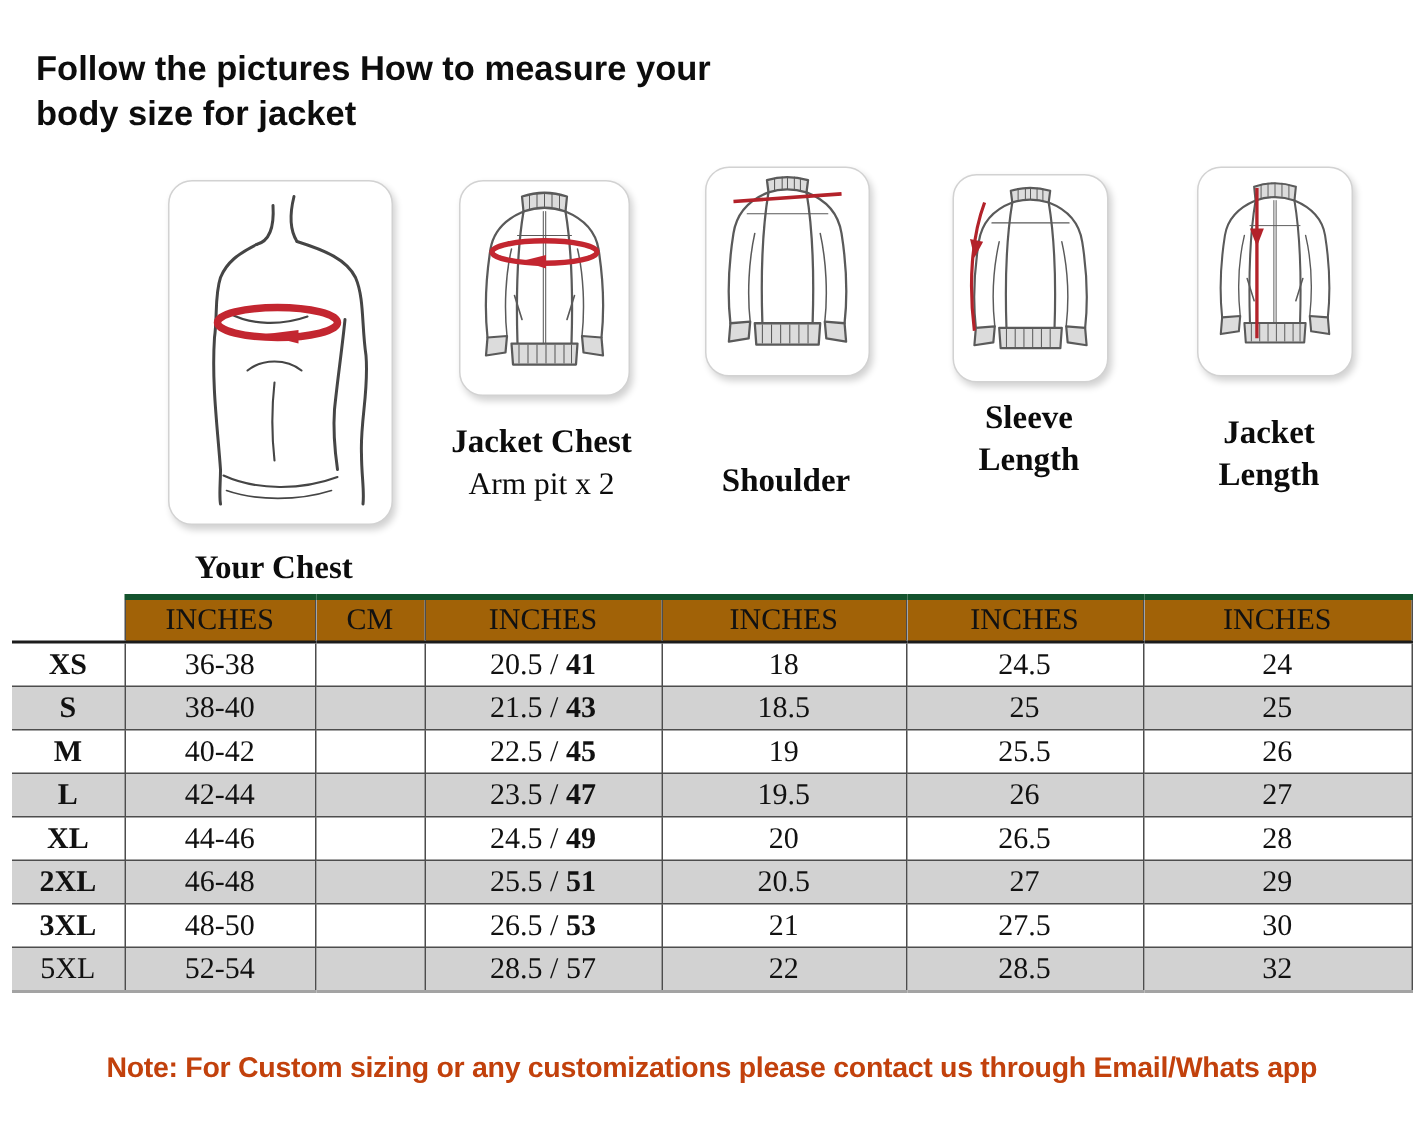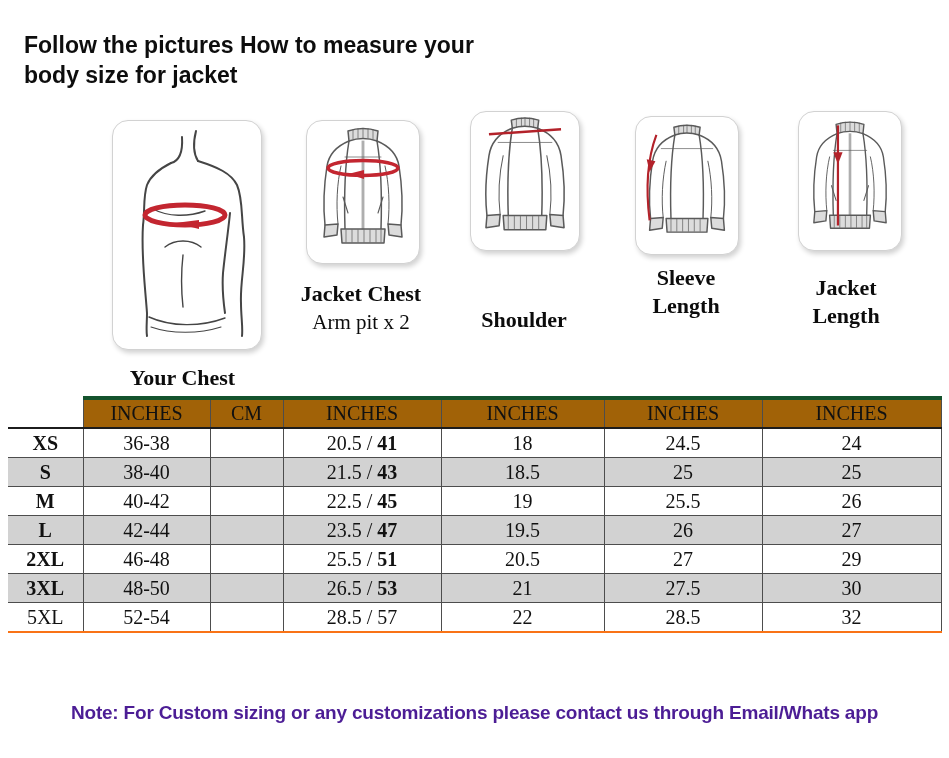--- a/index.html
+++ b/index.html
@@ -26,27 +26,27 @@
                    border-collapse:collapse;table-layout:fixed;
                    font-size:20px;}
   .size-table td,.size-table th{border:1px solid #4d4d4d;text-align:center;
                    height:28px;padding:0;font-weight:normal;overflow:hidden;white-space:nowrap;}
   .size-table thead th{background:#a16207;border-top:4px solid #14532d;
                    border-bottom:2px solid #1c1c1c;height:27px;}
   .size-table thead th.blank{background:#ffffff;border-top:none;border-left:none;}
   .size-table tbody tr:nth-child(even) td{background:#d2d2d2;}
   .size-table td.size-cell{border-left:none;}
   .size-table td.size-bold{font-weight:bold;}
-  .size-table tbody tr:last-child td{border-bottom:2px solid #f97316;margin-top:40px;}
+  .size-table tbody tr:last-child td{border-bottom:2px solid #a3a3a3;margin-top:40px;}
   .size-table b{font-weight:bold;}
 
   
   .note{position:absolute;left:0;top:702px;width:949px;text-align:center;
         font-family:"Liberation Sans", sans-serif;font-weight:bold;
-        font-size:19px;color:#4c1d95;letter-spacing:-0.2px;}
+        font-size:19px;color:#c2410c;letter-spacing:-0.2px;}
 </style>
 </head>
 <body>
 
 <div id="canvas">
 
   <div class="title">Follow the pictures How to measure your body size for jacket</div>
 
   <div class="card" style="left:112px;top:120px;width:148px;height:228px;">
     <svg viewBox="0 0 148 228">
@@ -228,20 +228,29 @@
         <tr>
           <td class="size-cell size-bold">L</td>
           <td class="">42-44</td>
           <td class=""></td>
           <td class="">23.5 / <b>47</b></td>
           <td class="">19.5</td>
           <td class="">26</td>
           <td class="">27</td>
         </tr>
         <tr>
+          <td class="size-cell size-bold">XL</td>
+          <td class="">44-46</td>
+          <td class=""></td>
+          <td class="">24.5 / <b>49</b></td>
+          <td class="">20</td>
+          <td class="">26.5</td>
+          <td class="">28</td>
+        </tr>
+        <tr>
           <td class="size-cell size-bold">2XL</td>
           <td class="">46-48</td>
           <td class=""></td>
           <td class="">25.5 / <b>51</b></td>
           <td class="">20.5</td>
           <td class="">27</td>
           <td class="">29</td>
         </tr>
         <tr>
           <td class="size-cell size-bold">3XL</td>

